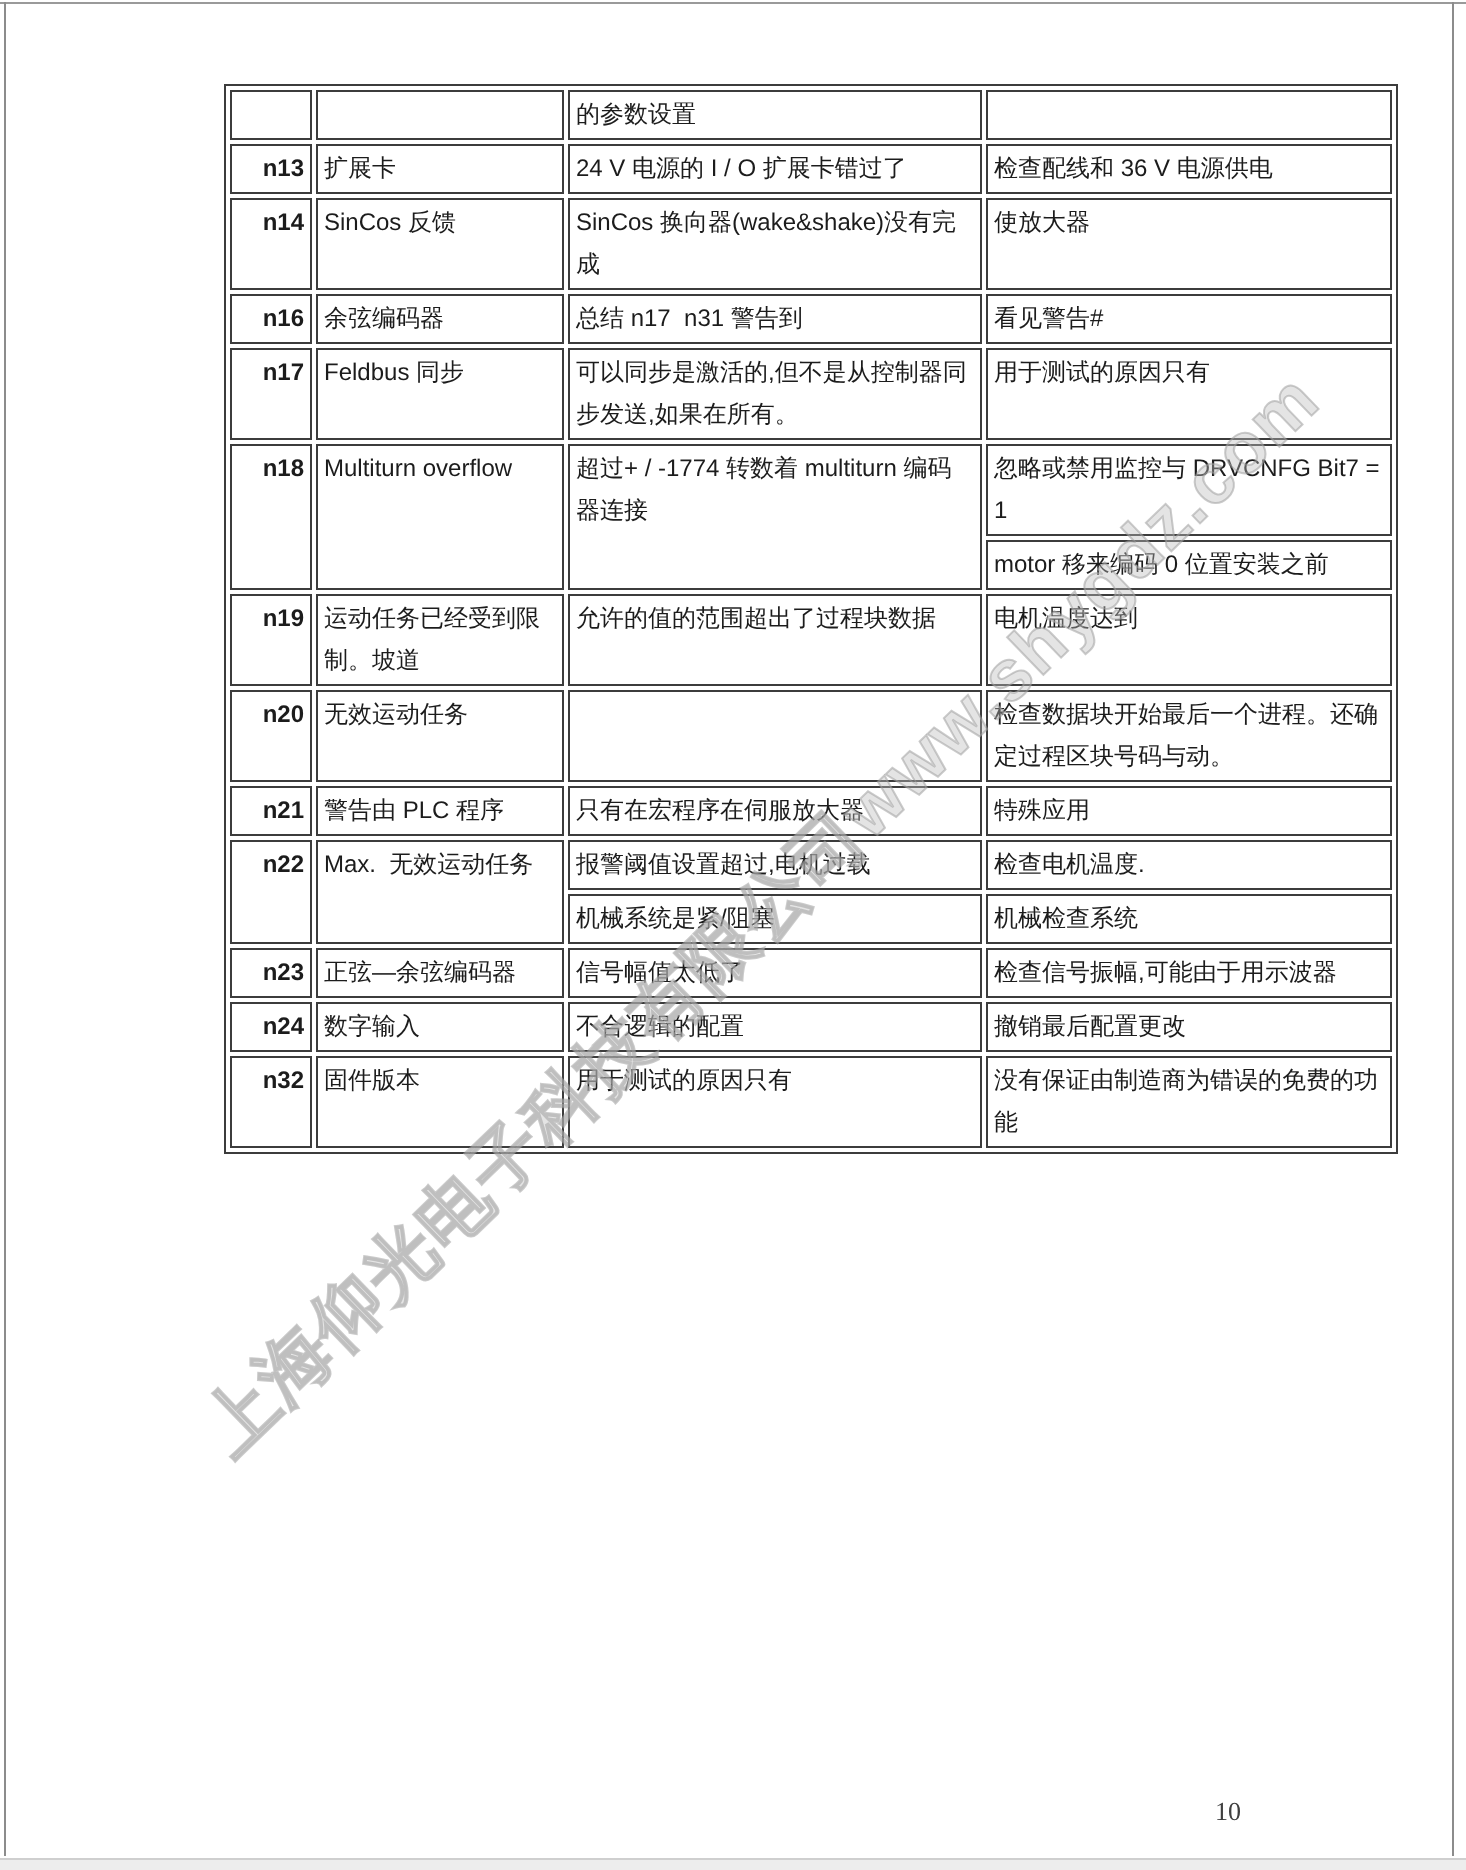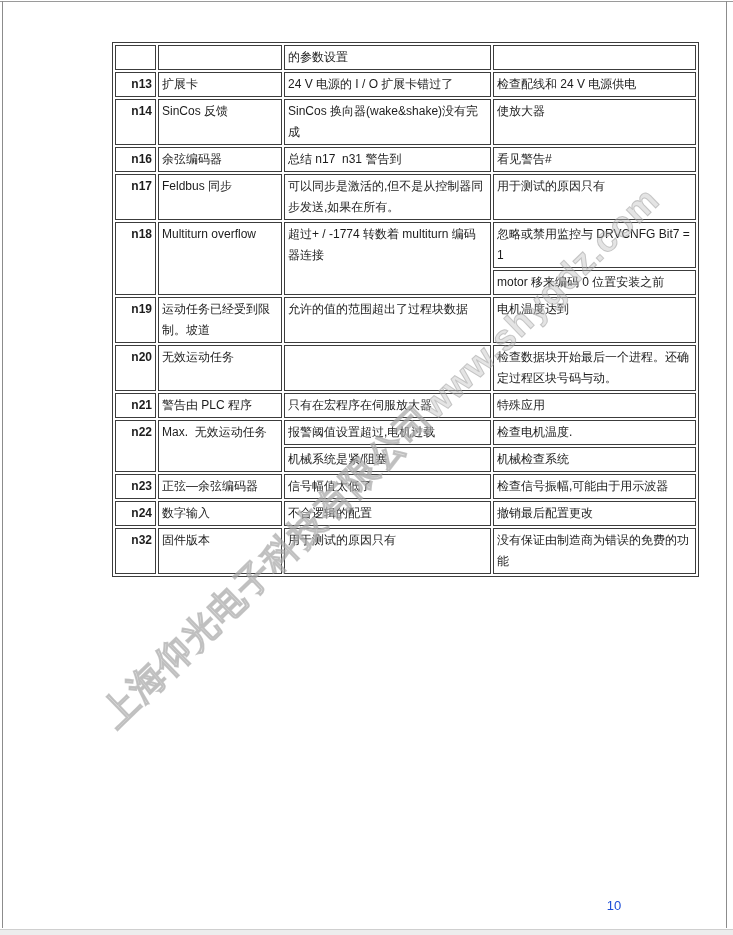--- a/index.html
+++ b/index.html
@@ -48,22 +48,22 @@
     white-space:nowrap;text-align:center;
     font-size:36px;font-weight:bold;letter-spacing:1px;
     color:rgba(187,187,187,0.40);
     -webkit-text-stroke:1px rgba(160,160,160,0.55);
     pointer-events:none;
     z-index:5;
   }
   
   .page-number{
     position:absolute;left:596px;top:898px;width:36px;
-    font-family:Liberation Sans, sans-serif;
-    font-size:13px;color:#1d4ed8;text-align:center;
+    font-family:Liberation Serif, serif;
+    font-size:13px;color:#404040;text-align:center;
   }
 </style>
 </head>
 <body>
 
 <div class="edge-top"></div>
 <div class="edge-left"></div>
 <div class="edge-right"></div>
 <div class="edge-bottom"></div>
 
@@ -78,21 +78,21 @@
       <tr>
         <td class="code-cell"></td>
         <td class="name-cell"></td>
         <td class="desc-cell">的参数设置</td>
         <td class="remedy-cell"></td>
       </tr>
       <tr>
         <td class="code-cell">n13</td>
         <td class="name-cell">扩展卡</td>
         <td class="desc-cell">24 V 电源的 I / O 扩展卡错过了</td>
-        <td class="remedy-cell">检查配线和 24 V 电源供电</td>
+        <td class="remedy-cell">检查配线和 36 V 电源供电</td>
       </tr>
       <tr>
         <td class="code-cell">n14</td>
         <td class="name-cell">SinCos 反馈</td>
         <td class="desc-cell">SinCos 换向器(wake&amp;shake)没有完成</td>
         <td class="remedy-cell">使放大器</td>
       </tr>
       <tr>
         <td class="code-cell">n16</td>
         <td class="name-cell">余弦编码器</td>

